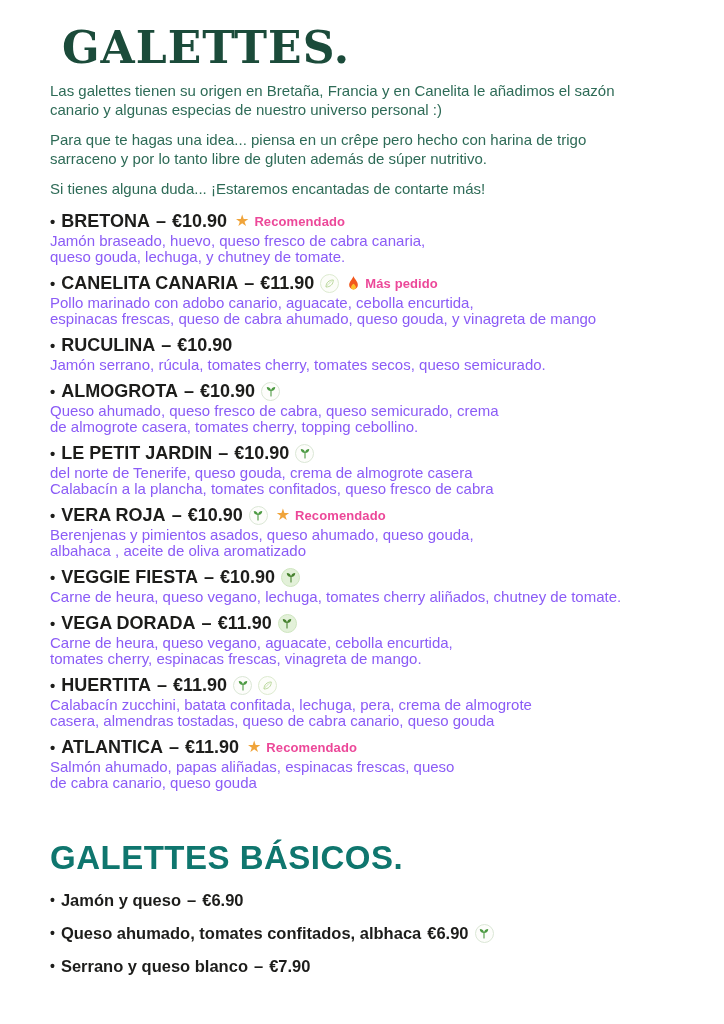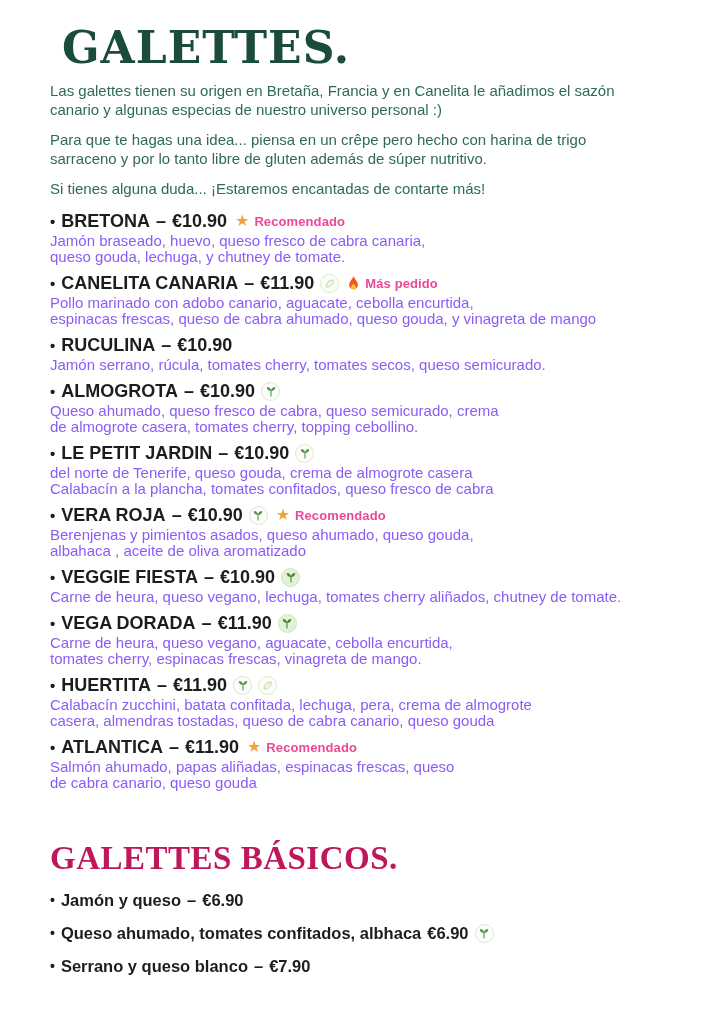--- a/index.html
+++ b/index.html
@@ -20,22 +20,22 @@
   .tag{display:inline-flex;align-items:center;gap:5px;margin-left:2px;}
   .tag-label{font-size:13px;font-weight:bold;color:#ec4899;letter-spacing:0.1px;}
   .star{color:#f0a43a;font-size:16px;line-height:1;font-weight:normal;}
   .badge{width:19px;height:19px;border-radius:50%;display:inline-flex;align-items:center;
     justify-content:center;box-sizing:border-box;flex:0 0 auto;}
   .badge svg{display:block;}
   .badge.sprout{background:#fdfdfb;border:1px solid #dbe7d6;color:#4d9a43;}
   .badge.vegan{background:#e3f1d9;border:1px solid #cfe6c0;color:#47822f;}
   .badge.leafout{background:#fcfdf9;border:1px solid #ddebd0;color:#b9d79b;}
   .flame{display:inline-flex;align-items:center;flex:0 0 auto;}
-  .section2-title{font-family:Liberation Serif, serif;font-weight:bold;font-size:33px;line-height:1.05;
-    color:#be185d;letter-spacing:0.5px;margin:50px 0 15px 0;}
+  .section2-title{font-family:Liberation Sans, sans-serif;font-weight:bold;font-size:33px;line-height:1.05;
+    color:#0f766e;letter-spacing:0.5px;margin:50px 0 15px 0;}
   .basic-item{display:flex;align-items:center;gap:6px;font-weight:bold;color:#1d1d1b;
     font-size:16.5px;line-height:20px;margin-bottom:13px;}
   .basic-item .blt{font-size:14px;}
   .hidden-defs{position:absolute;width:0;height:0;overflow:hidden;}
 </style>
 </head>
 <body>
 
 <svg class="hidden-defs" aria-hidden="true">
   <defs>

